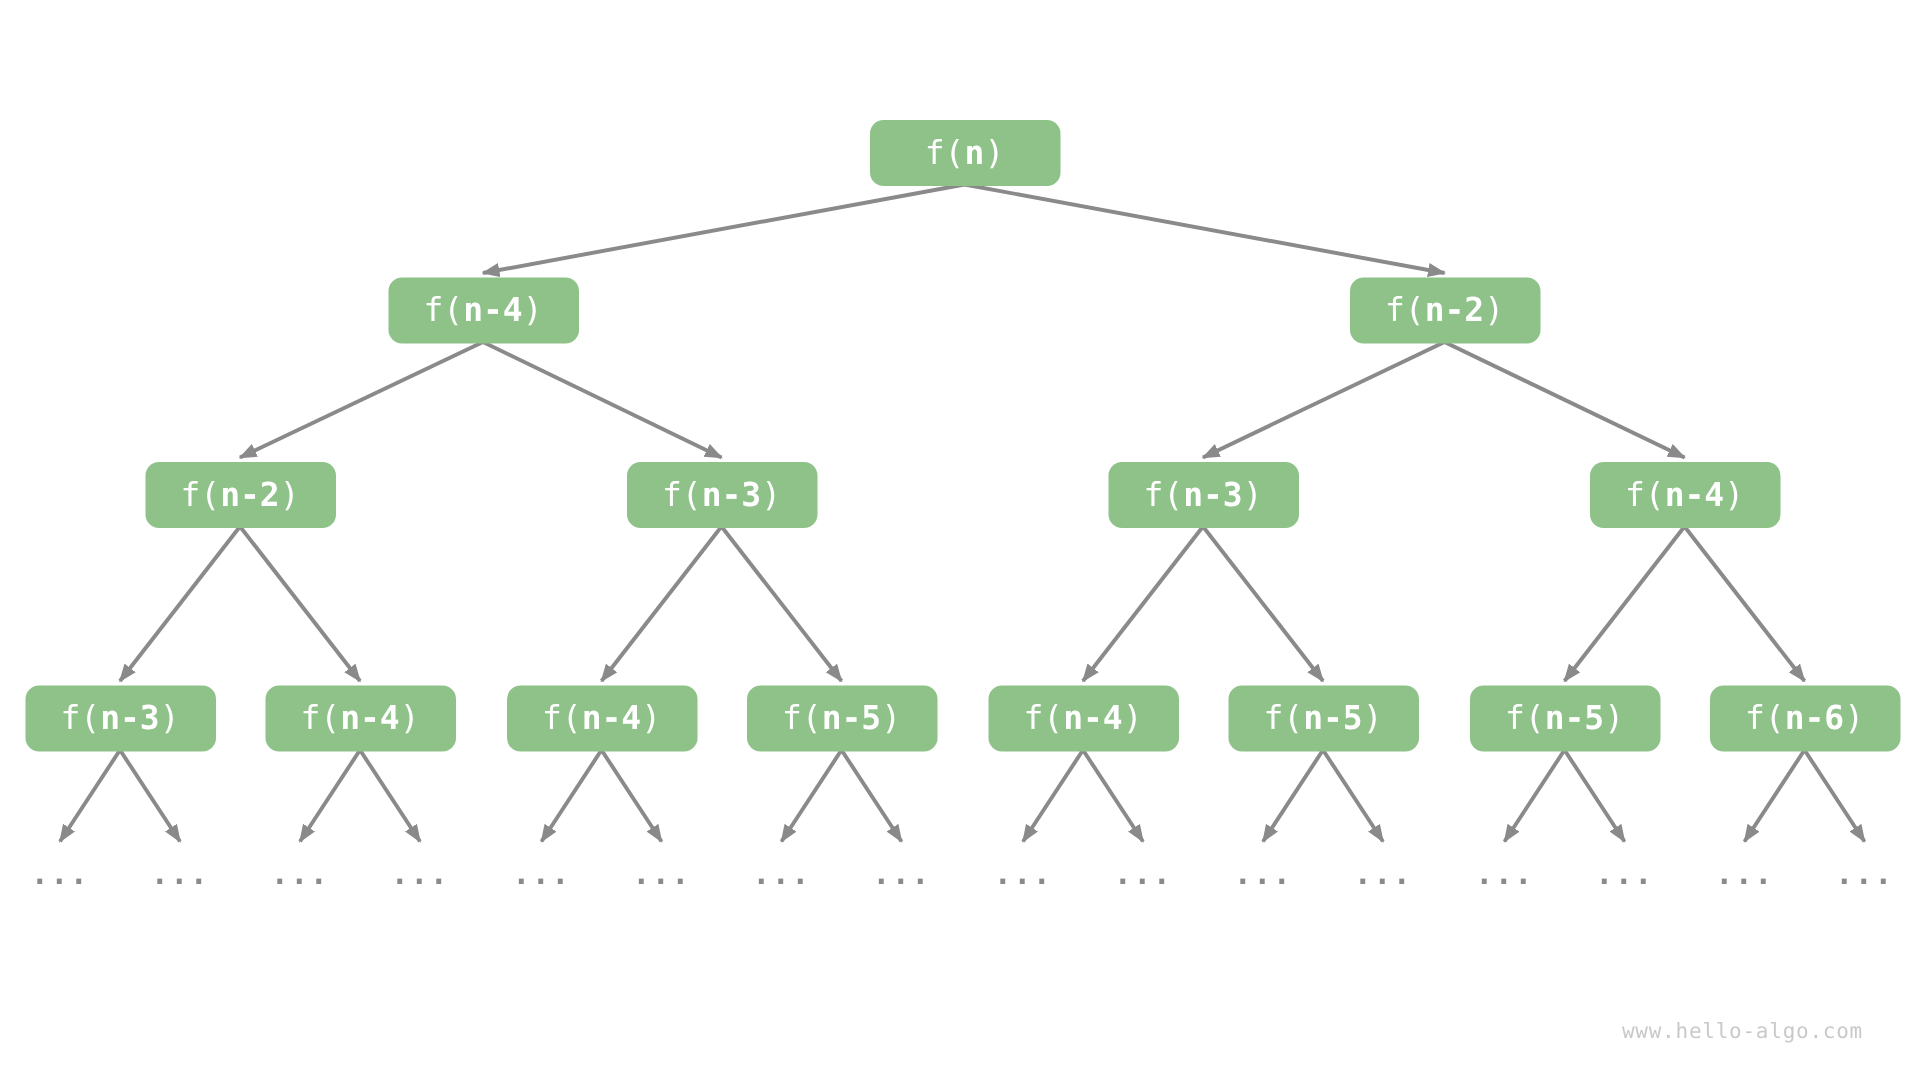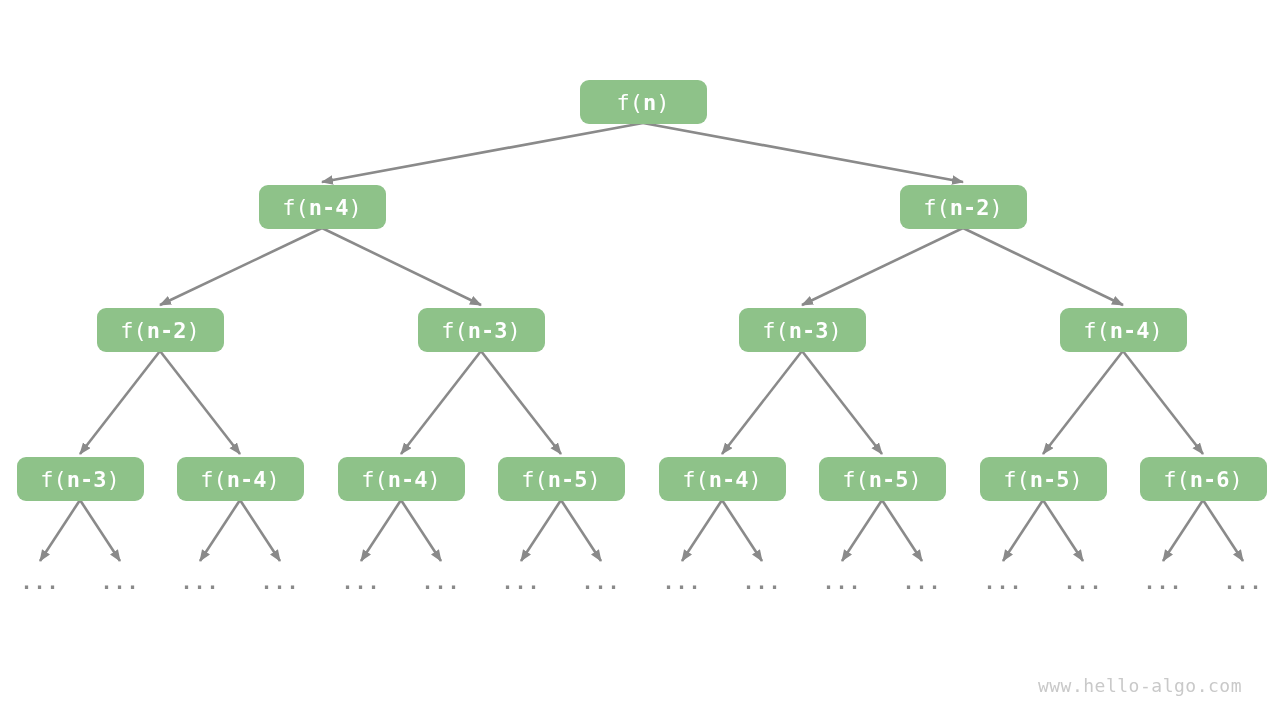--- a/index.html
+++ b/index.html
@@ -37,21 +37,21 @@
     line-height: 20px;
     height: 20px;
     transform: translateX(-50%);
     letter-spacing: 1px;
     user-select: none;
   }
   .watermark {
     position: absolute;
     right: 38px;
     bottom: 24px;
-    font-size: 18px;
+    font-size: 14px;
     letter-spacing: 0.5px;
   }
 </style>
 </head>
 <body>
 
 <div class="canvas">
   <svg class="edges-layer" width="1280" height="720">
       <defs>
         <marker id="arrowhead" markerUnits="userSpaceOnUse" markerWidth="14" markerHeight="11" refX="11" refY="4.75" orient="auto">

